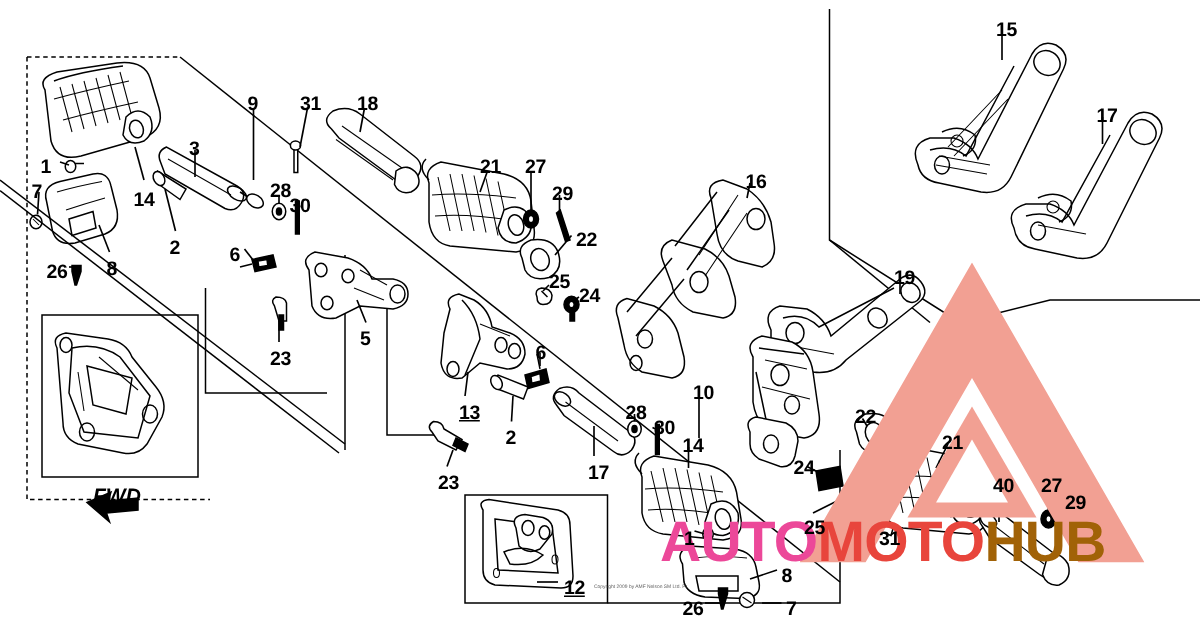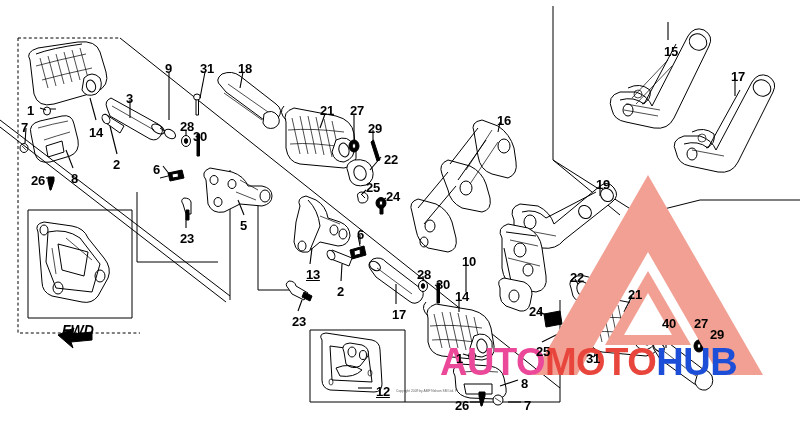--- a/index.html
+++ b/index.html
@@ -474,21 +474,21 @@
 
   <div id="watermark">
     <svg id="wm-mark" width="230" height="200" viewBox="0 0 230 200" xmlns="http://www.w3.org/2000/svg">
       <g fill="#f2a093">
         <path d="M115 0 L230 200 L186 200 L115 77 L44 200 L0 200 Z"></path>
         <path d="M115 96 L158 170 L72 170 Z" fill="#f2a093"></path>
         <path d="M115 118 L139 160 L91 160 Z" fill="#ffffff"></path>
       </g>
     </svg>
     <div id="wm-text">
-      <span style="color:#ec4899">AUTO</span><span style="color:#e8453c">MOTO</span><span style="color:#1d4ed8">HUB</span>
+      <span style="color:#ec4899">AUTO</span><span style="color:#e8453c">MOTO</span><span style="color:#a16207">HUB</span>
     </div>
   </div>
 
   <div id="callout-layer">
       <div class="callout" style="left: 27px; top: 104px;">1</div>
       <div class="callout" style="left: 89px; top: 126px;">14</div>
       <div class="callout" style="left: 21px; top: 121px;">7</div>
       <div class="callout" style="left: 71px; top: 172px;">8</div>
       <div class="callout" style="left: 31px; top: 174px;">26</div>
       <div class="callout" style="left: 126px; top: 92px;">3</div>
@@ -515,21 +515,21 @@
       <div class="callout" style="left: 392px; top: 308px;">17</div>
       <div class="callout" style="left: 417px; top: 268px;">28</div>
       <div class="callout" style="left: 436px; top: 278px;">30</div>
       <div class="callout" style="left: 462px; top: 255px;">10</div>
       <div class="callout" style="left: 455px; top: 290px;">14</div>
       <div class="callout" style="left: 456px; top: 352px;">1</div>
       <div class="callout" style="left: 521px; top: 377px;">8</div>
       <div class="callout" style="left: 455px; top: 399px;">26</div>
       <div class="callout" style="left: 524px; top: 399px;">7</div>
       <div class="callout" style="left: 497px; top: 114px; text-align: right;">16</div>
-      <div class="callout" style="left: 664px; top: 13px; margin-top: 32px;">15</div>
+      <div class="callout" style="left: 664px; top: 13px;">15</div>
       <div class="callout" style="left: 731px; top: 70px;">17</div>
       <div class="callout" style="left: 596px; top: 178px;">19</div>
       <div class="callout" style="left: 570px; top: 271px;">22</div>
       <div class="callout" style="left: 529px; top: 305px;">24</div>
       <div class="callout" style="left: 628px; top: 288px;">21</div>
       <div class="callout" style="left: 662px; top: 317px;">40</div>
       <div class="callout" style="left: 694px; top: 317px;">27</div>
       <div class="callout" style="left: 710px; top: 328px;">29</div>
       <div class="callout" style="left: 536px; top: 345px;">25</div>
       <div class="callout" style="left: 586px; top: 352px;">31</div>

